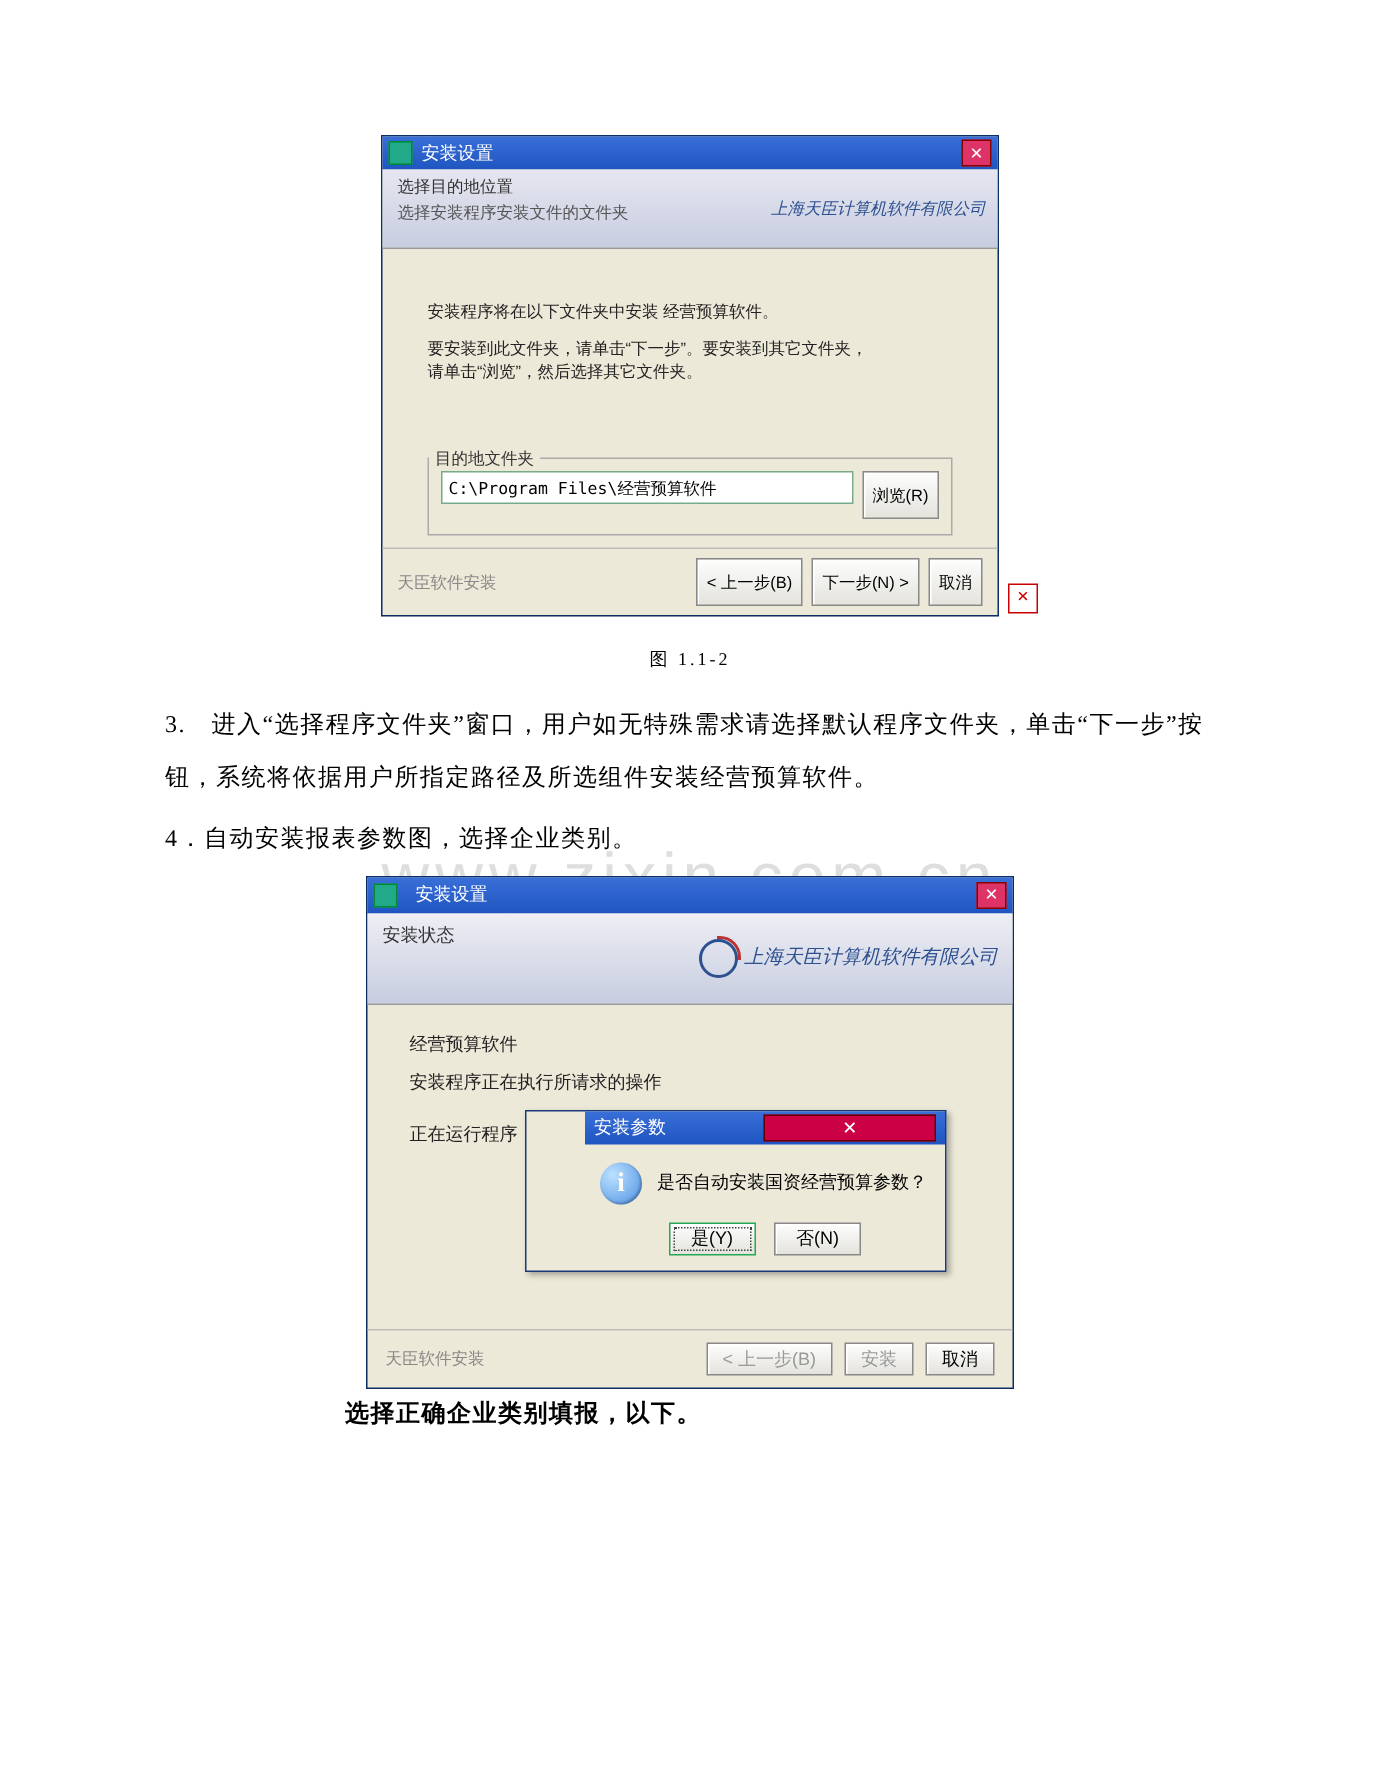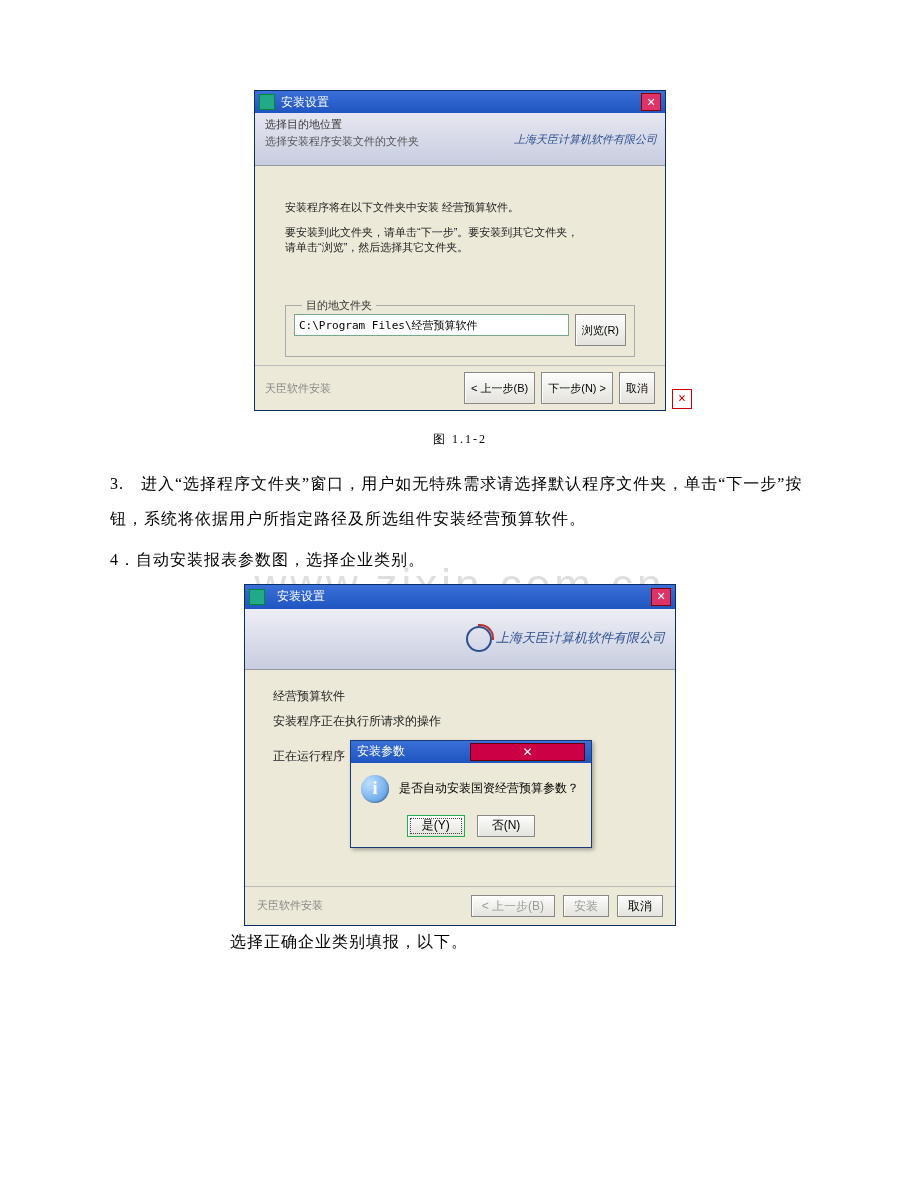--- a/index.html
+++ b/index.html
@@ -33,21 +33,21 @@
     letter-spacing: 2px;
   }
   .para {
     font-size: 16px;
     line-height: 2.2;
     letter-spacing: 1px;
     margin: 6px 0;
   }
   .bold-note {
     font-size: 16px;
-    font-weight: normal;
+    font-weight: bold;
     margin: 6px 0 0 120px;
     letter-spacing: 1px;
   }
 
   
   .dlg1-outer { display:inline-block; position:relative; }
   .dlg1 {
     width: 410px;
     border: 1px solid #0a2e66;
     background: #ece9d8;
@@ -81,21 +81,21 @@
   .brand1 {
     position:absolute; right:8px; top:50%; transform:translateY(-50%);
     font-size:11px; font-style:italic; color:#2d5090; font-family:"KaiTi","STKaiti",serif;
   }
   .body1 { padding: 34px 30px 8px 30px; font-size:11px; color:#222; }
   .body1 .msg { margin-bottom:10px; }
   .fieldset1 {
     border:1px solid #aaa; margin-top:50px; padding:6px 8px 10px 8px; position:relative;
   }
   .fieldset1 .legend {
-    position:absolute; top:-8px; left:16px; background:#ece9d8;
+    position:absolute; top:-8px; left:0; background:#ece9d8;
     font-size:11px; padding:0 4px; color:#333;
   }
   .path-row { display:flex; gap:6px; margin-top:2px; }
   .path-input {
     flex:1; border:1px solid #7a8; background:#fff; font-size:11px;
     padding:2px 4px; height:16px; font-family:"SimSun",monospace;
   }
   .btn1 {
     font-size:11px; padding:1px 6px; height:32px;
     border:1px solid #888; background:linear-gradient(#fdfdfd,#e4e3dc);
@@ -162,20 +162,21 @@
     font-size:12px; padding:2px 10px; height:22px;
     border:1px solid #888; background:linear-gradient(#fdfdfd,#e4e3dc);
     box-shadow: inset 1px 1px 0 #fff;
   }
   .btn2.disabled { color:#999; }
 
   .popup {
     position:absolute; left:105px; top:155px;
     width:240px; border:1px solid #1a3a7a; background:#ece9d8;
     box-shadow: 2px 2px 4px rgba(0,0,0,.3);
+    padding-left: 39px;
   }
   .popup-title {
     height:22px; background:linear-gradient(#3a6fd8,#1f55c0);
     display:flex; align-items:center; padding:0 6px;
   }
   .popup-title span { color:#fff; font-size:12px; flex:1; }
   .popup-x {
     width:18px; height:16px; background:#c04; color:#fff; font-size:11px;
     display:flex; align-items:center; justify-content:center; border:1px solid #600;
   }
@@ -246,20 +247,21 @@
   <p class="para">4．自动安装报表参数图，选择企业类别。</p>
 
   <div class="figure-wrap">
     <div class="dlg2">
       <div class="titlebar2">
         <span class="title-ico"></span>
         <span class="title-text2">安装设置</span>
         <span class="win-x">✕</span>
       </div>
       <div class="hdr2">
+        <div>安装状态</div>
         <div class="brand2">
           <span class="tc"></span><span>上海天臣计算机软件有限公司</span>
         </div>
       </div>
       <div class="body2">
         <div class="line">经营预算软件</div>
         <div class="line">安装程序正在执行所请求的操作</div>
         <div class="line" style="margin-top:18px">正在运行程序</div>
       </div>
       <div class="footer2">

